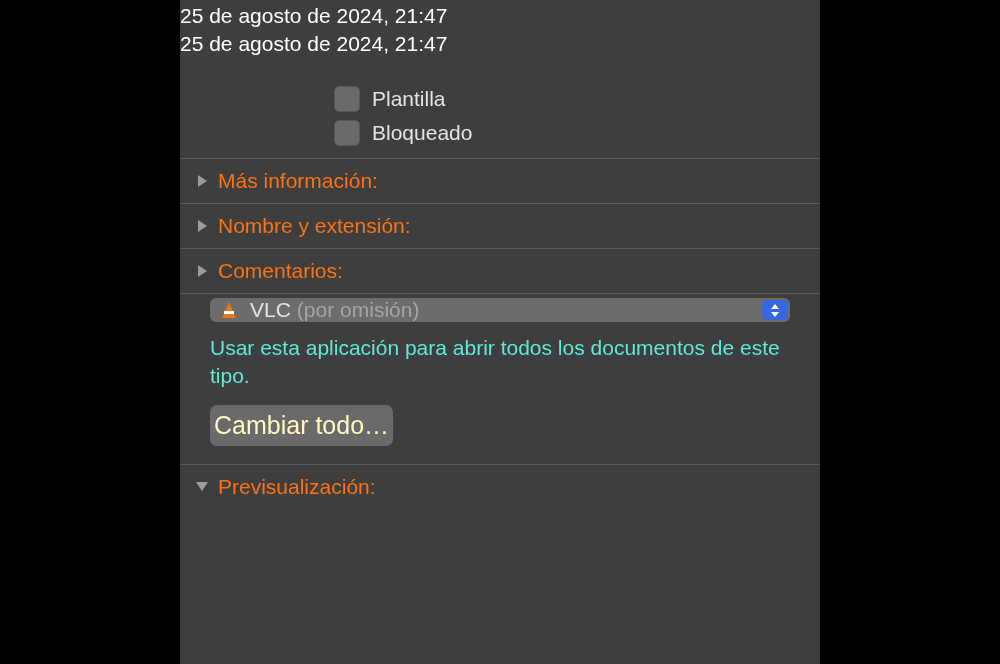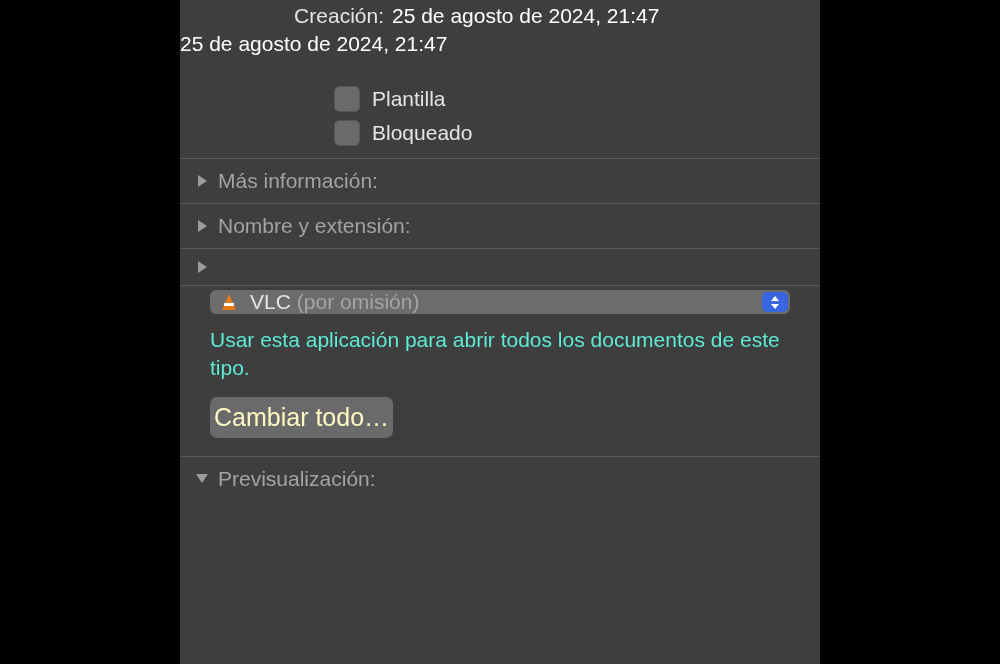--- a/index.html
+++ b/index.html
@@ -106,21 +106,21 @@
       content: "";
       display: block;
       width: 0;
       height: 0;
       border-left: 6px solid transparent;
       border-right: 6px solid transparent;
       border-top: 9px solid #9c9c9c;
     }
 
     .section-title {
-      color: #a3a3a3;
+      color: #f97316;
       font-weight: 500;
     }
 
     .section-body {
       padding: 4px 30px 18px 30px;
     }
 
     .app-select {
       background: #6c6c6c;
       border-radius: 6px;
@@ -225,21 +225,20 @@
       font-family: inherit;
     }
   </style>
 </head>
 <body>
 
 <div class="panel">
 
   <div class="info-rows">
     <div class="info-row">
-      <span class="info-label">Creación:</span>
       <span class="info-value">25 de agosto de 2024, 21:47</span>
     </div>
     <div class="info-row">
       <span class="info-value">25 de agosto de 2024, 21:47</span>
     </div>
   </div>
 
   <div class="checkbox-rows">
     <div class="checkbox-row">
       <div class="checkbox"></div>
@@ -261,20 +260,21 @@
   <div class="section">
     <div class="section-header">
       <span class="chevron chevron-right"></span>
       <span class="section-title">Nombre y extensión:</span>
     </div>
   </div>
 
   <div class="section">
     <div class="section-header">
       <span class="chevron chevron-right"></span>
+      <span class="section-title">Comentarios:</span>
     </div>
   </div>
 
   <div class="section">
     <div class="section-body">
       <div class="app-select">
         <span class="vlc-icon">
           <span class="vlc-cone"></span>
         </span>
         <span class="app-name">VLC</span>

